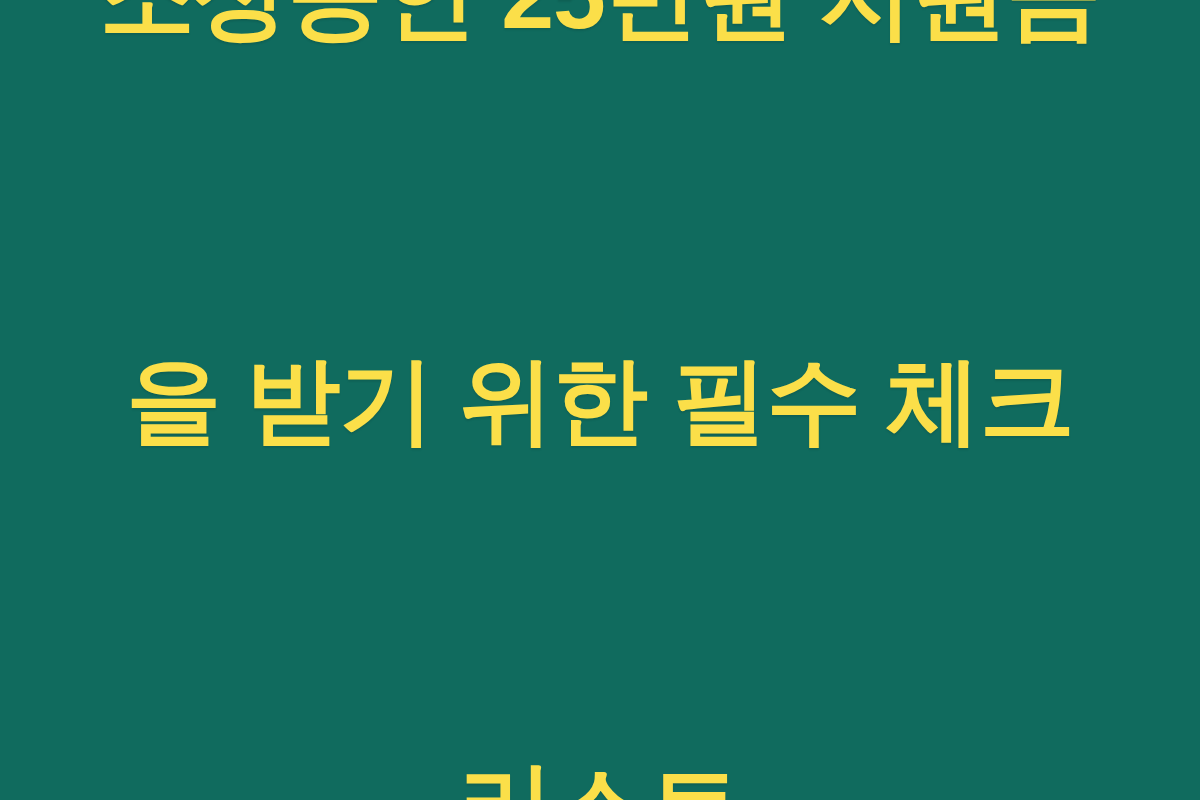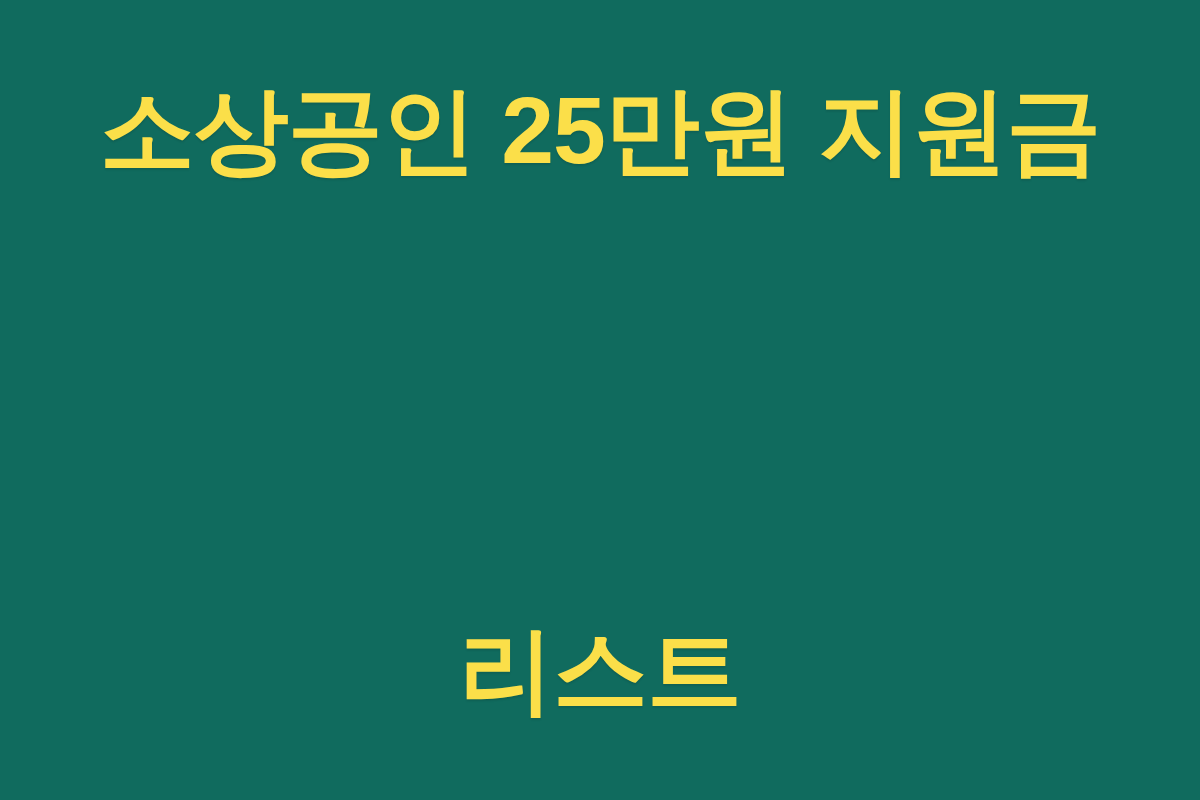--- a/index.html
+++ b/index.html
@@ -55,18 +55,19 @@
 </style>
 </head>
 <body>
 
 <div class="thumbnail-card" style="background: rgb(16, 107, 94);">
 
   <h1 class="headline" style="color: rgb(251, 223, 73);">
 
     <span class="headline-line">소상공인 25만원 지원금</span>
 
+    <span class="headline-line">을 받기 위한 필수 체크</span>
 
     <span class="headline-line">리스트</span>
 
   </h1>
 
 </div>
 
 </body></html>

